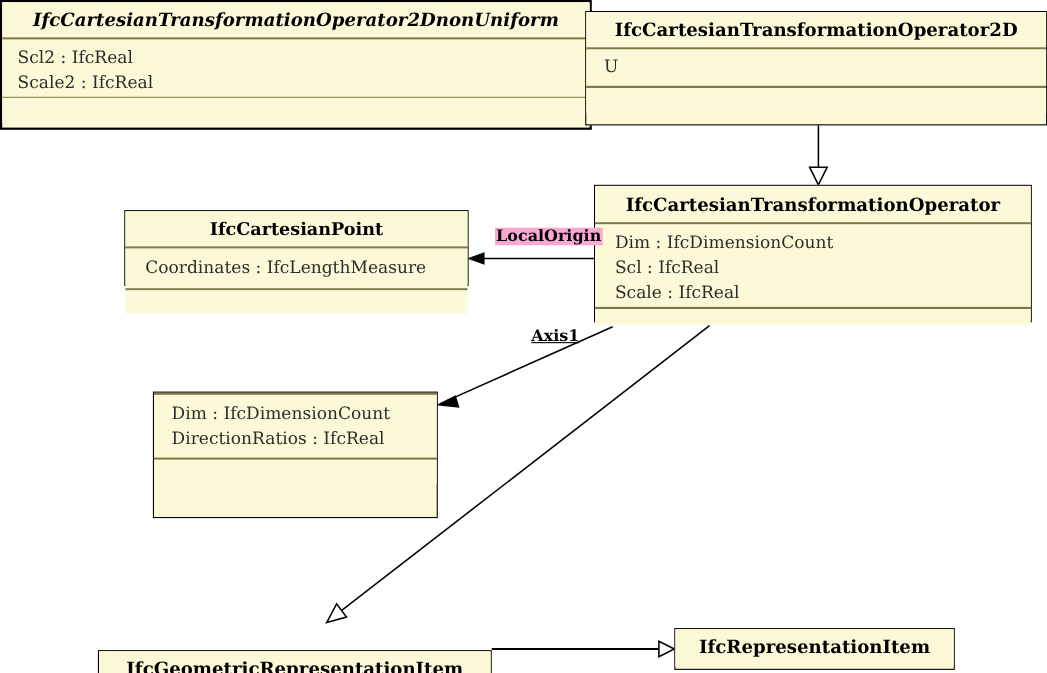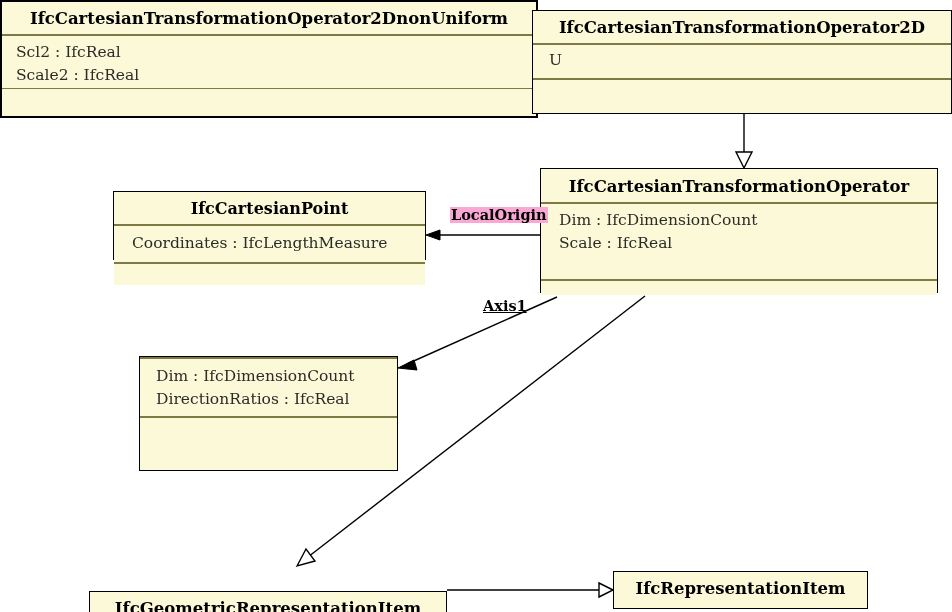--- a/index.html
+++ b/index.html
@@ -60,21 +60,21 @@
   .cls-ops {
     box-sizing: border-box;
     width: 100%;
     background: #fcf9d9;
   }
 
   
   #box-op2dnonuniform {
     left: 0px; top: 0px; width: 538px; height: 118px;
   }
-  #box-op2dnonuniform .cls-title { font-size: 16.5px; line-height: 30px; padding-top: 2px; }
+  #box-op2dnonuniform .cls-title { font-size: 16.5px; line-height: 30px; padding-top: 2px; font-style: italic; }
   #box-op2dnonuniform .cls-attrs { height: 52px; padding: 5px 0 0 14px; font-size: 15.5px; line-height: 23px; }
   #box-op2dnonuniform .cls-ops { height: 23px; }
 
   #box-op2d {
     left: 532px; top: 10px; width: 420px; height: 104px;
   }
   #box-op2d .cls-title { font-size: 16.5px; line-height: 30px; padding-top: 2px; }
   #box-op2d .cls-attrs { height: 33px; padding: 4px 0 0 16px; font-size: 15.5px; line-height: 23px; }
   #box-op2d .cls-ops { height: 23px; }
 
@@ -188,20 +188,21 @@
     </div>
     <div class="cls-sep"></div>
     <div class="cls-ops"></div>
   </div>
 
   <div id="box-operator" class="uml-class thin">
     <div class="cls-title">IfcCartesianTransformationOperator</div>
     <div class="cls-sep"></div>
     <div class="cls-attrs">
       <div class="cls-attr">Dim : IfcDimensionCount</div>
+      <div class="cls-attr">Scl : IfcReal</div>
       <div class="cls-attr">Scale : IfcReal</div>
     </div>
     <div class="cls-sep"></div>
     <div class="cls-ops"></div>
   </div>
 
   <div id="box-cartesianpoint" class="uml-class thin">
     <div class="cls-title">IfcCartesianPoint</div>
     <div class="cls-sep"></div>
     <div class="cls-attrs">

